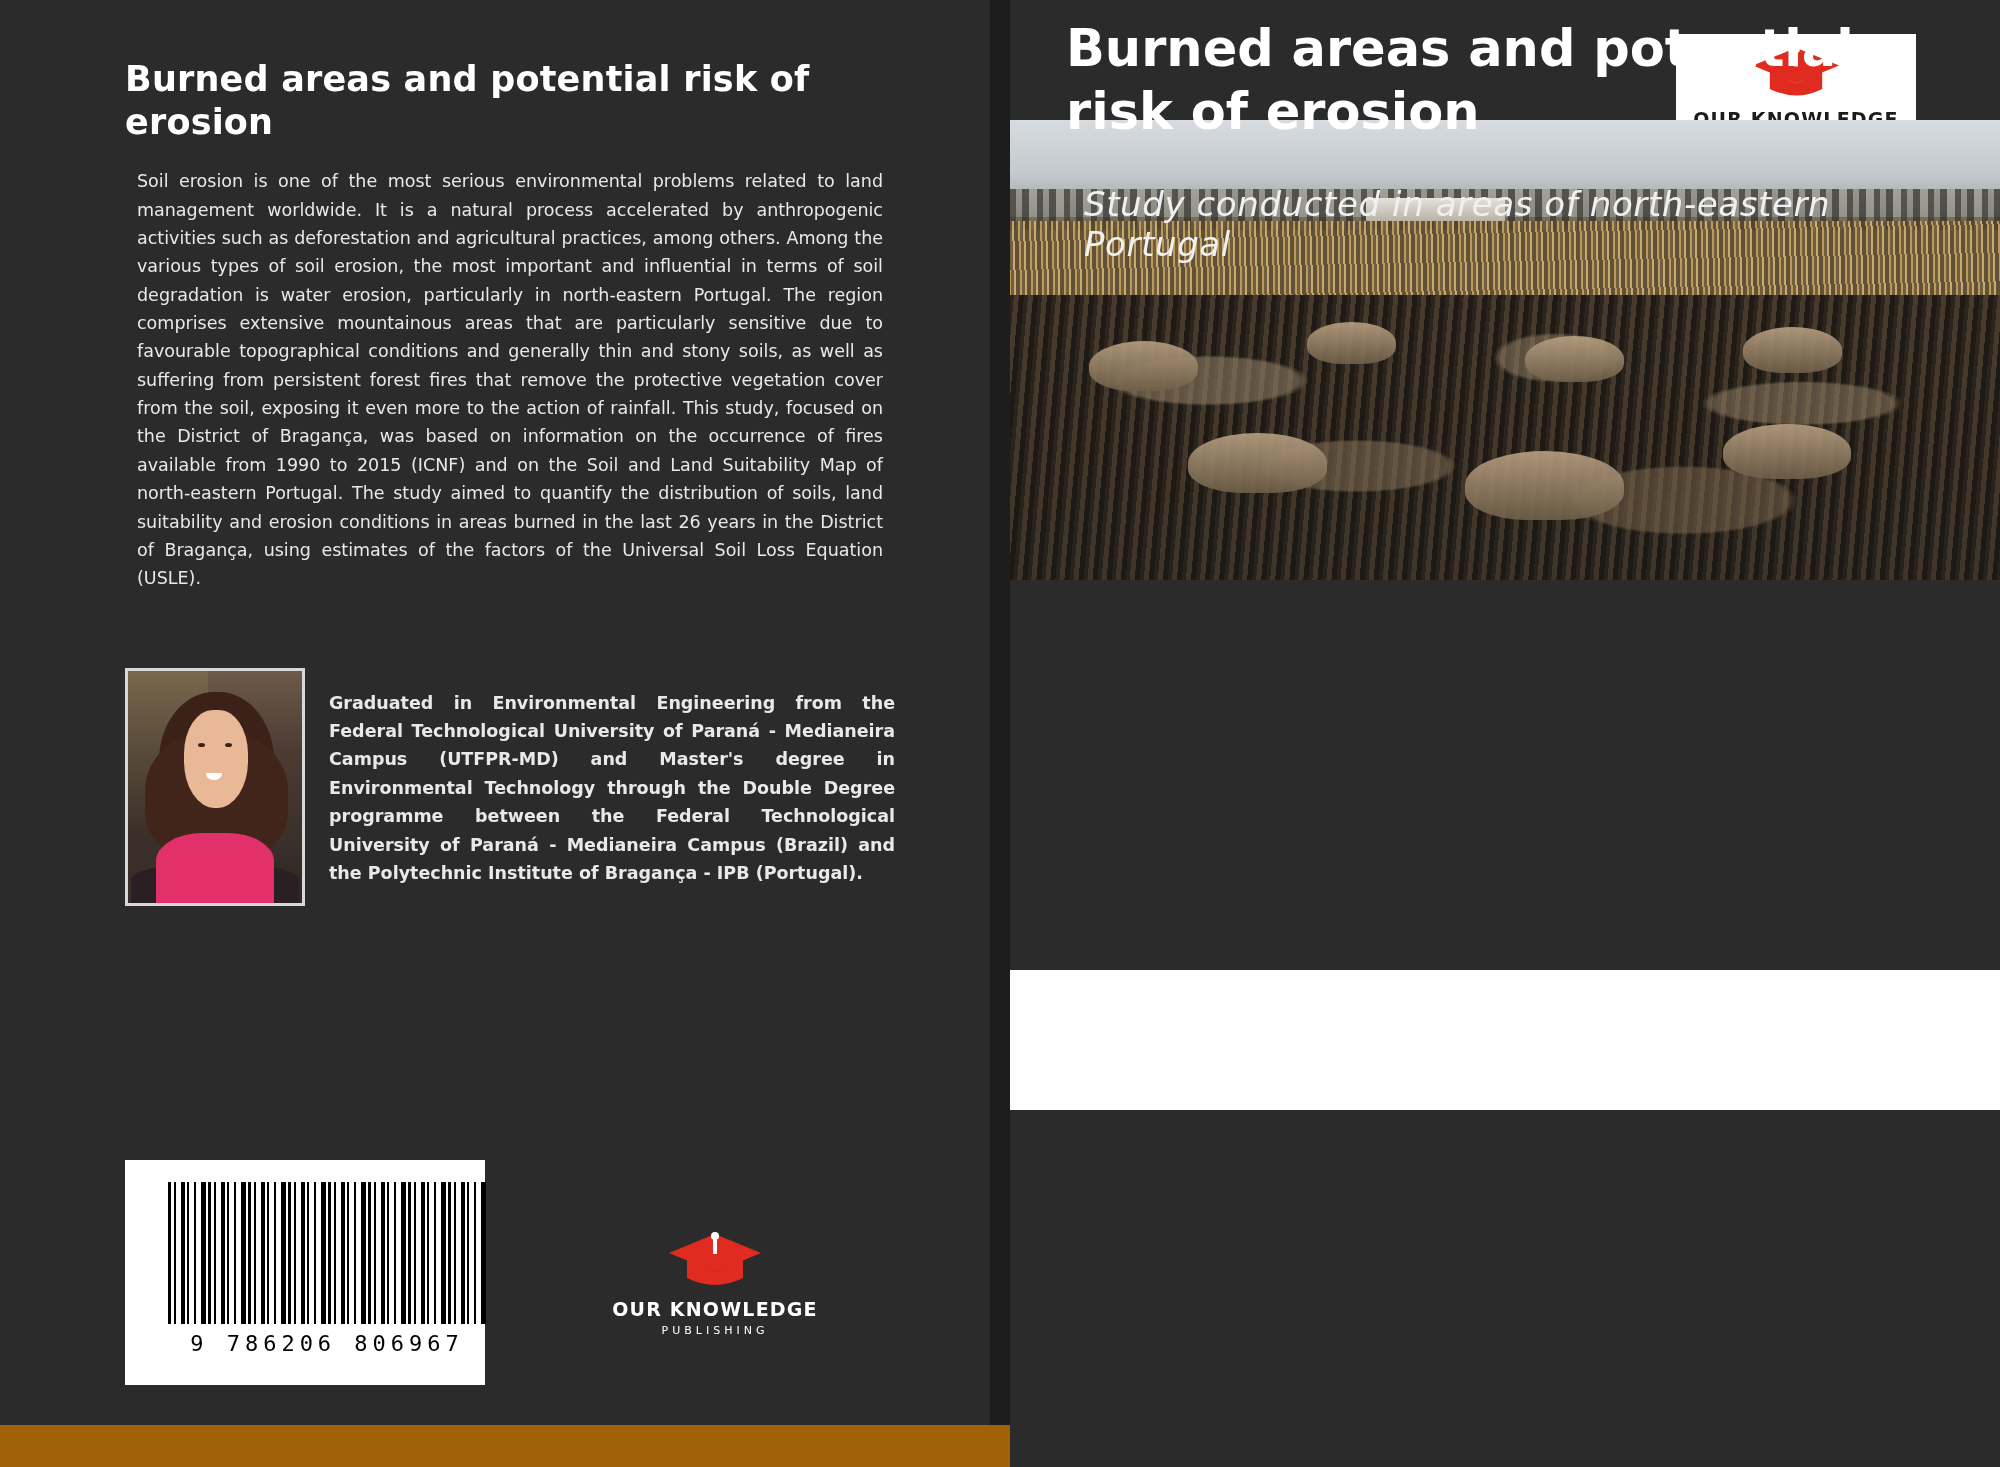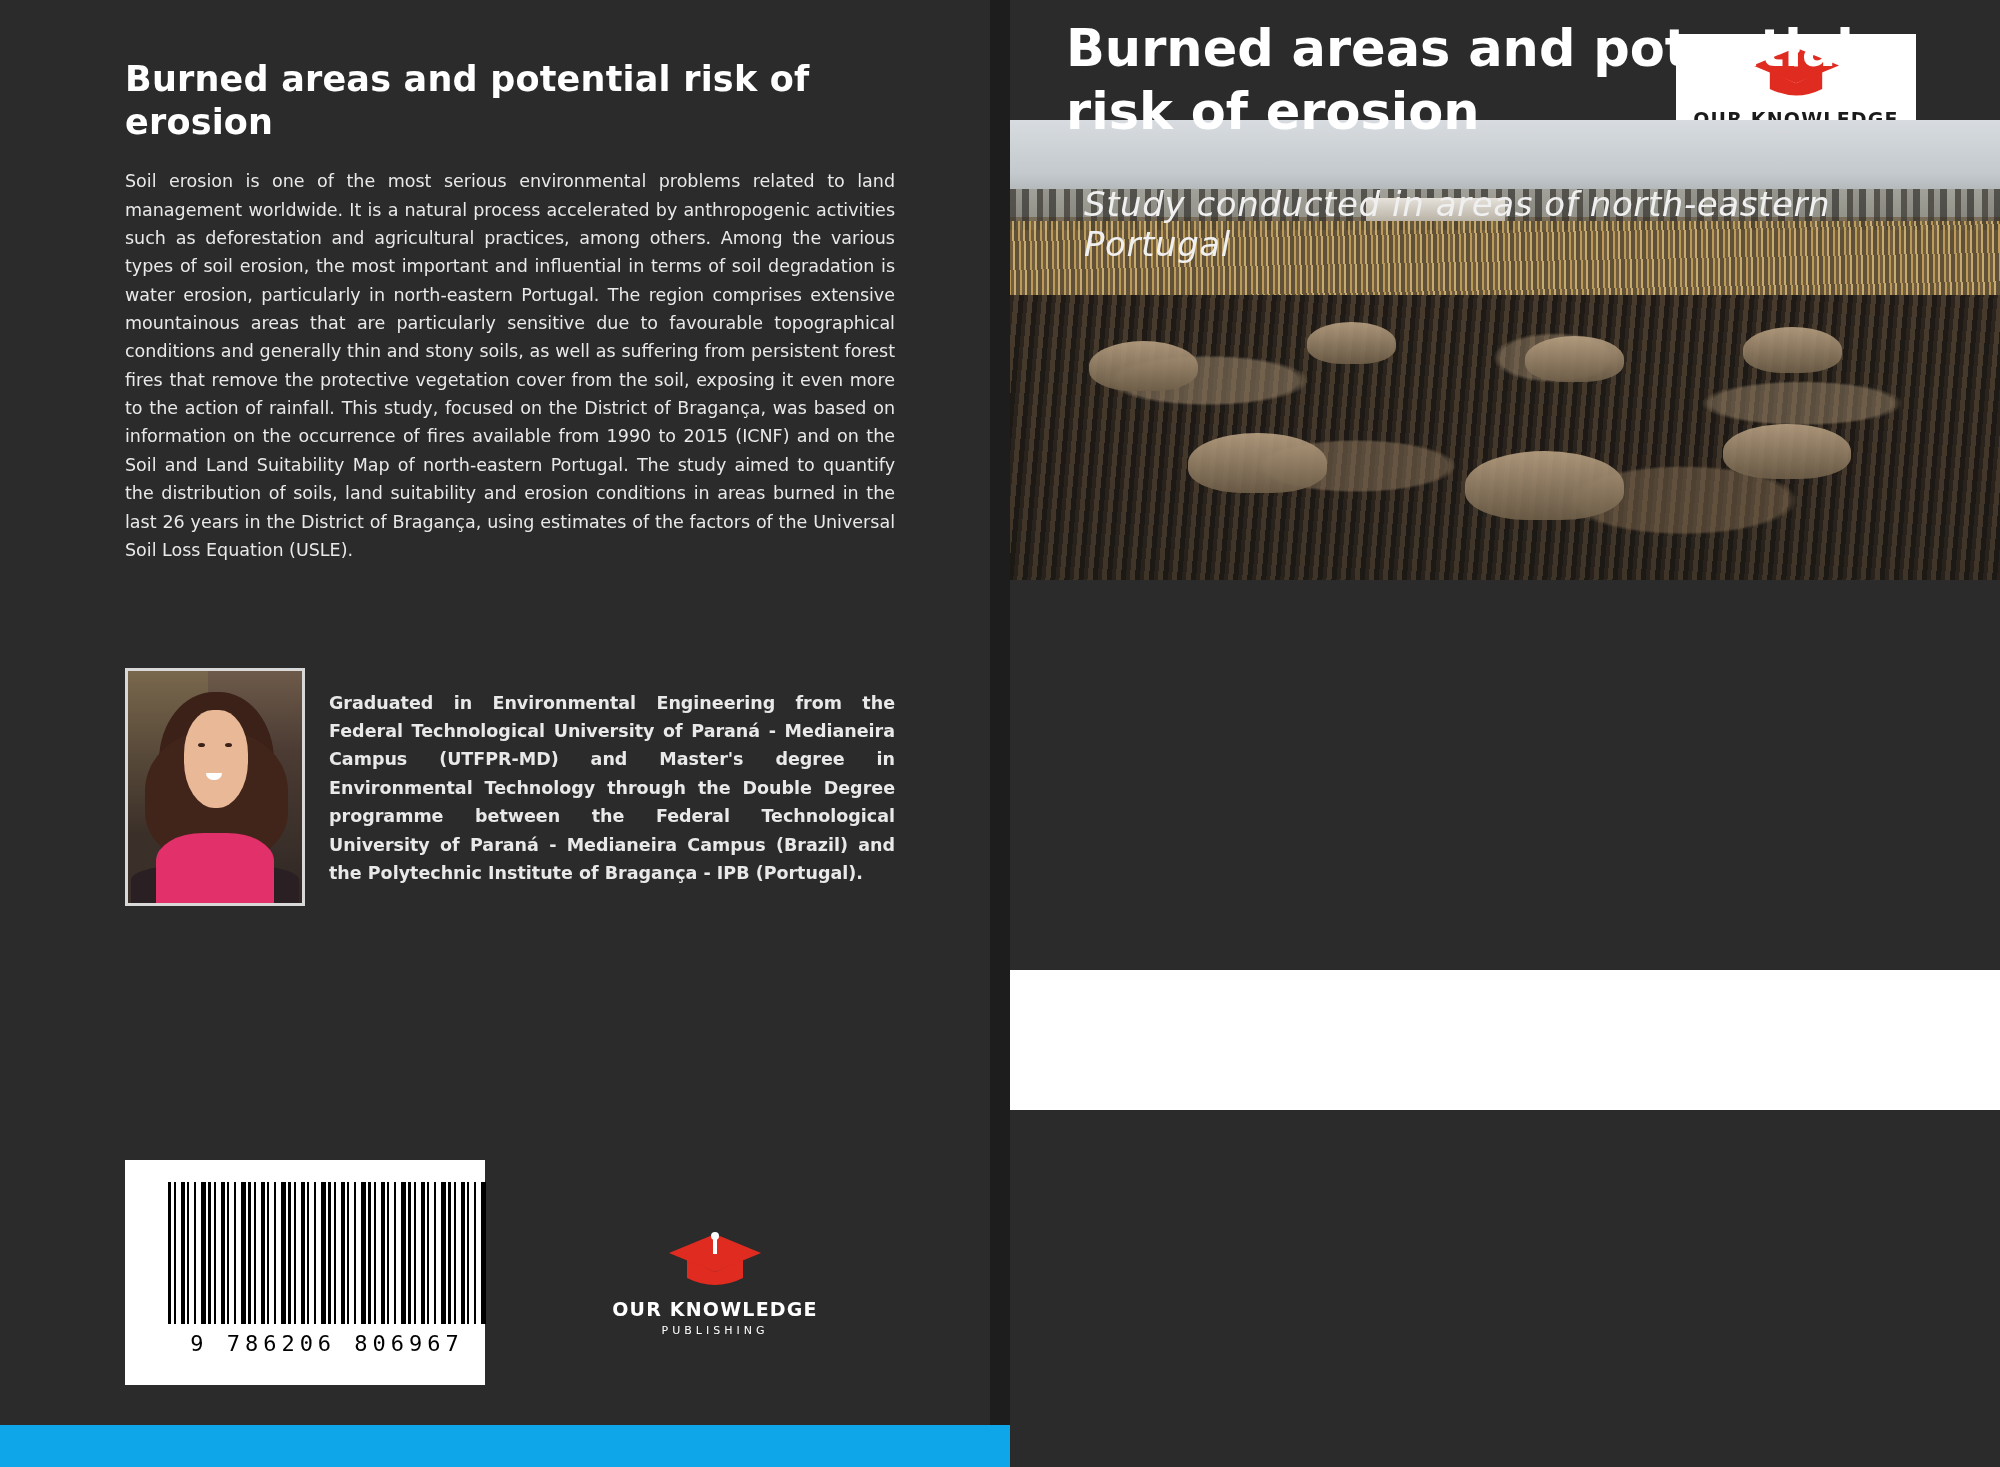--- a/index.html
+++ b/index.html
@@ -10,21 +10,21 @@
   body {
     width: 2000px;
     height: 1467px;
     font-family: "DejaVu Sans", sans-serif;
     overflow: hidden;
   }
   .cover-wrap {
     position: relative;
     width: 2000px;
     height: 1467px;
-    background: #0ea5e9;
+    background: #a16207;
   }
 
   
   .back-cover {
     position: absolute;
     left: 0;
     top: 0;
     width: 990px;
     height: 1425px;
     background: #2b2b2b;
@@ -41,21 +41,21 @@
     font-weight: bold;
     line-height: 1.22;
     letter-spacing: 0.2px;
     margin: 0 0 24px 0;
   }
   .blurb {
     color: #e9e9e9;
     font-size: 17.5px;
     line-height: 1.62;
     text-align: justify;
-    margin: 0;
+    margin: 12px;
   }
   .author-block {
     position: absolute;
     left: 125px;
     top: 668px;
     width: 770px;
     display: flex;
     gap: 24px;
     align-items: center;
     font-weight: bold;

